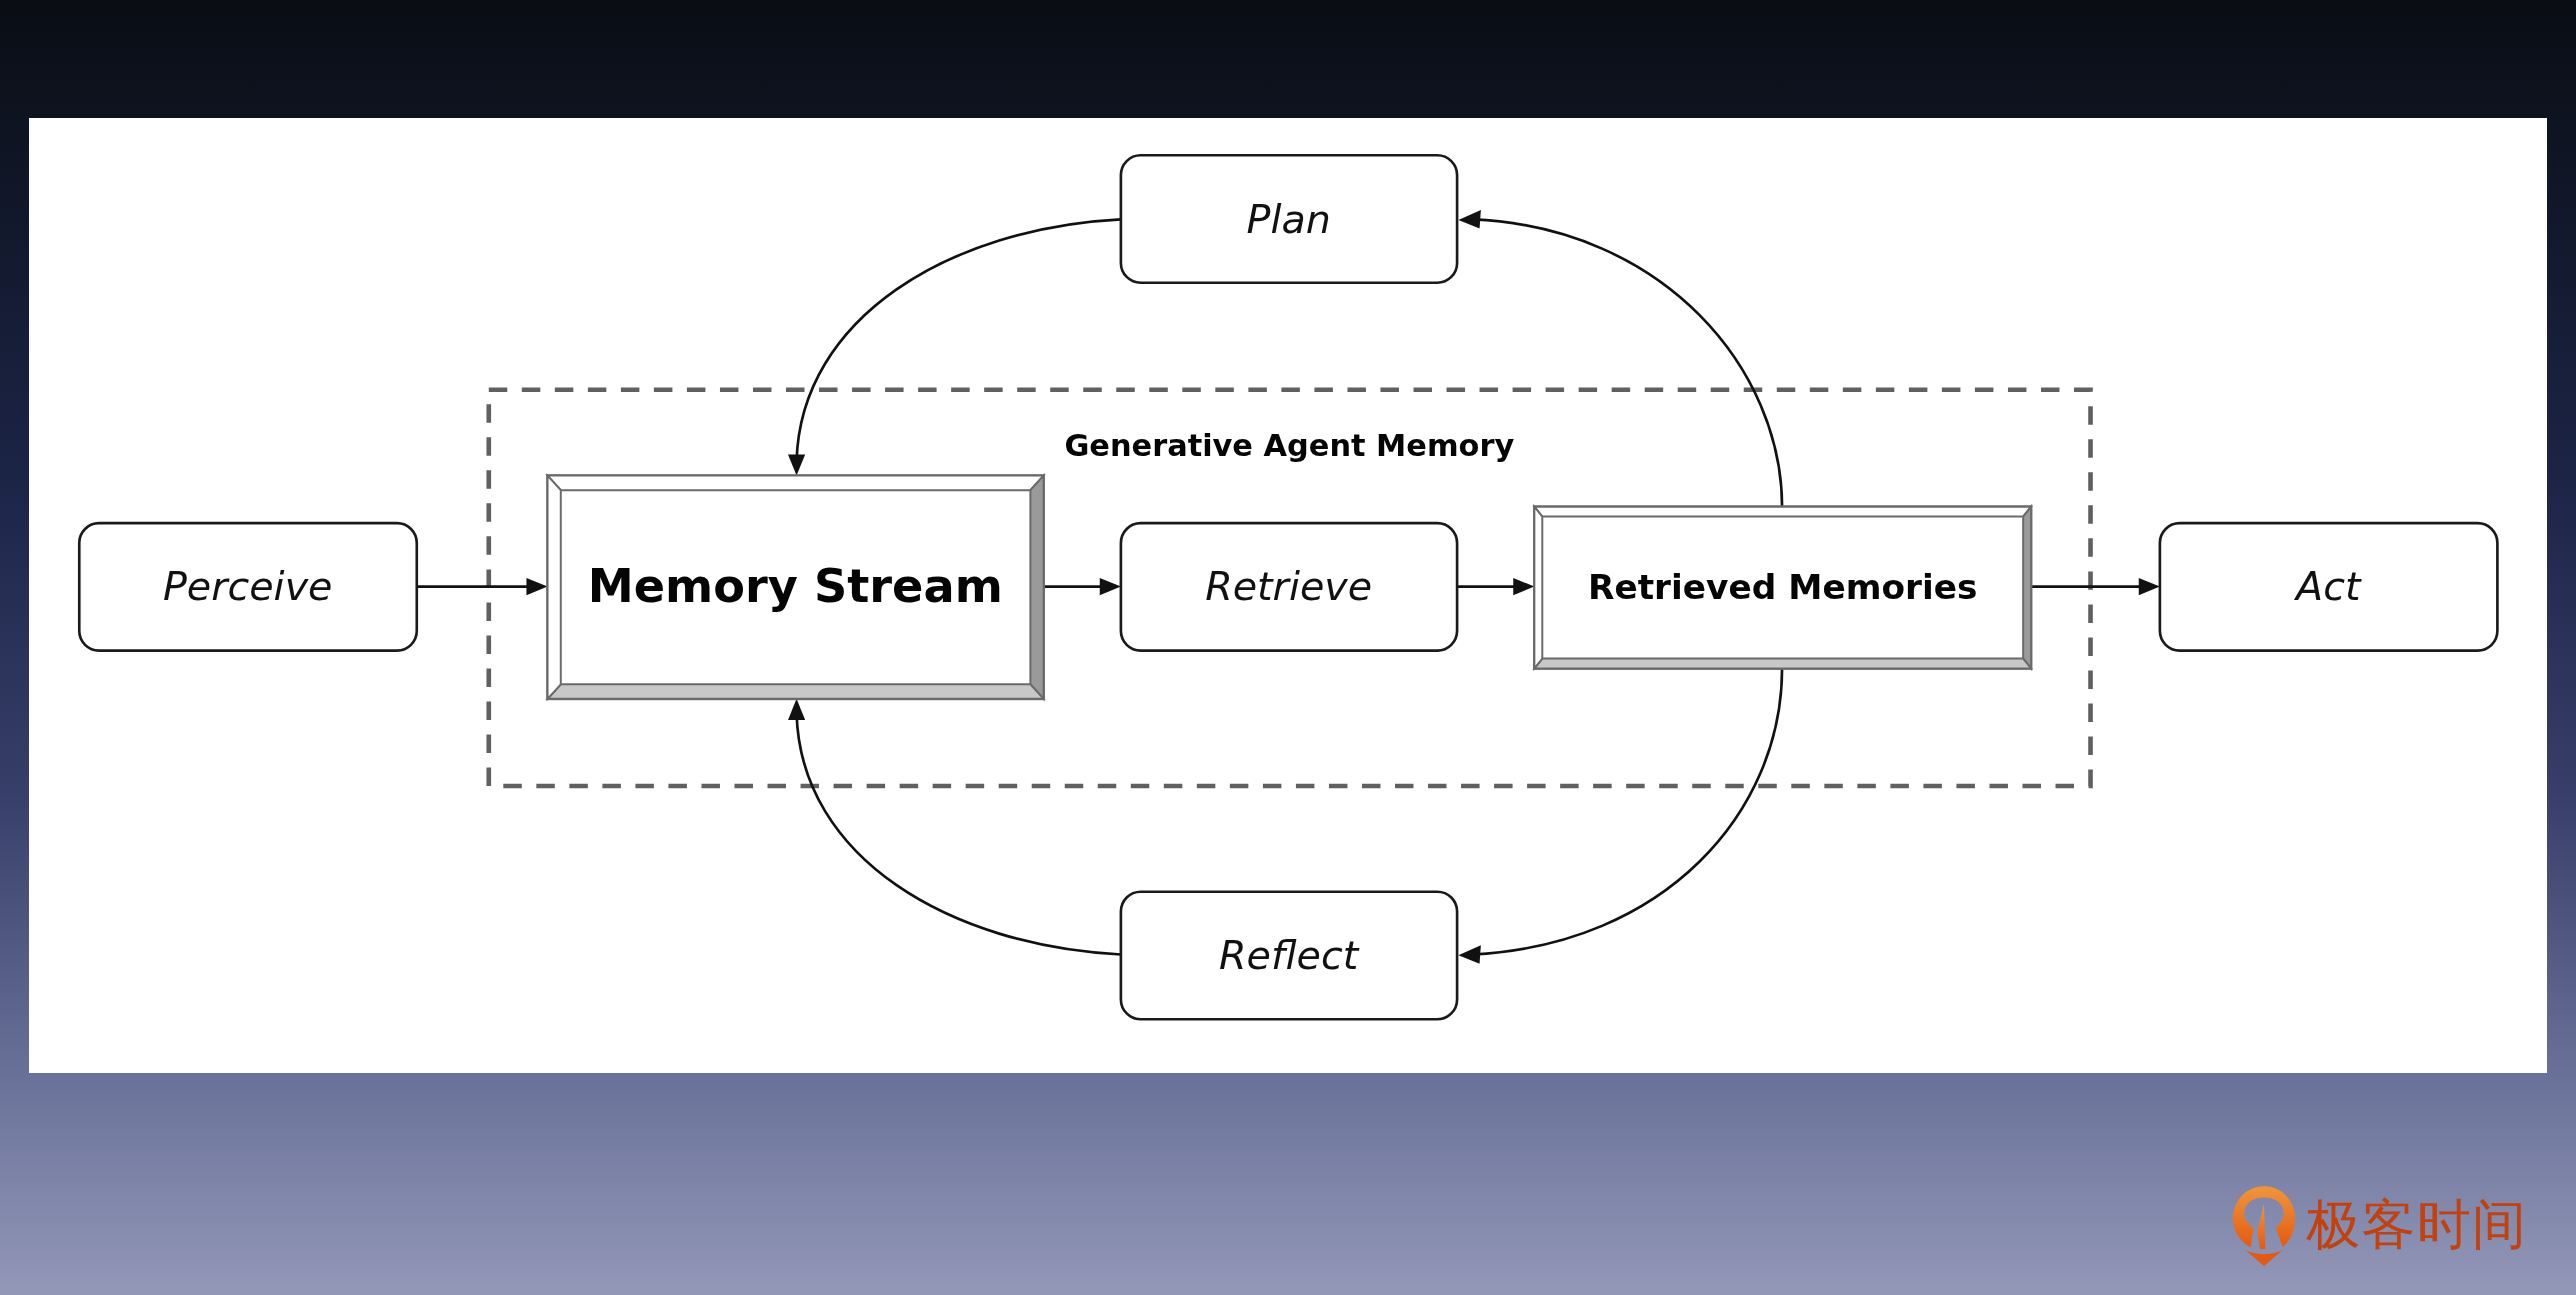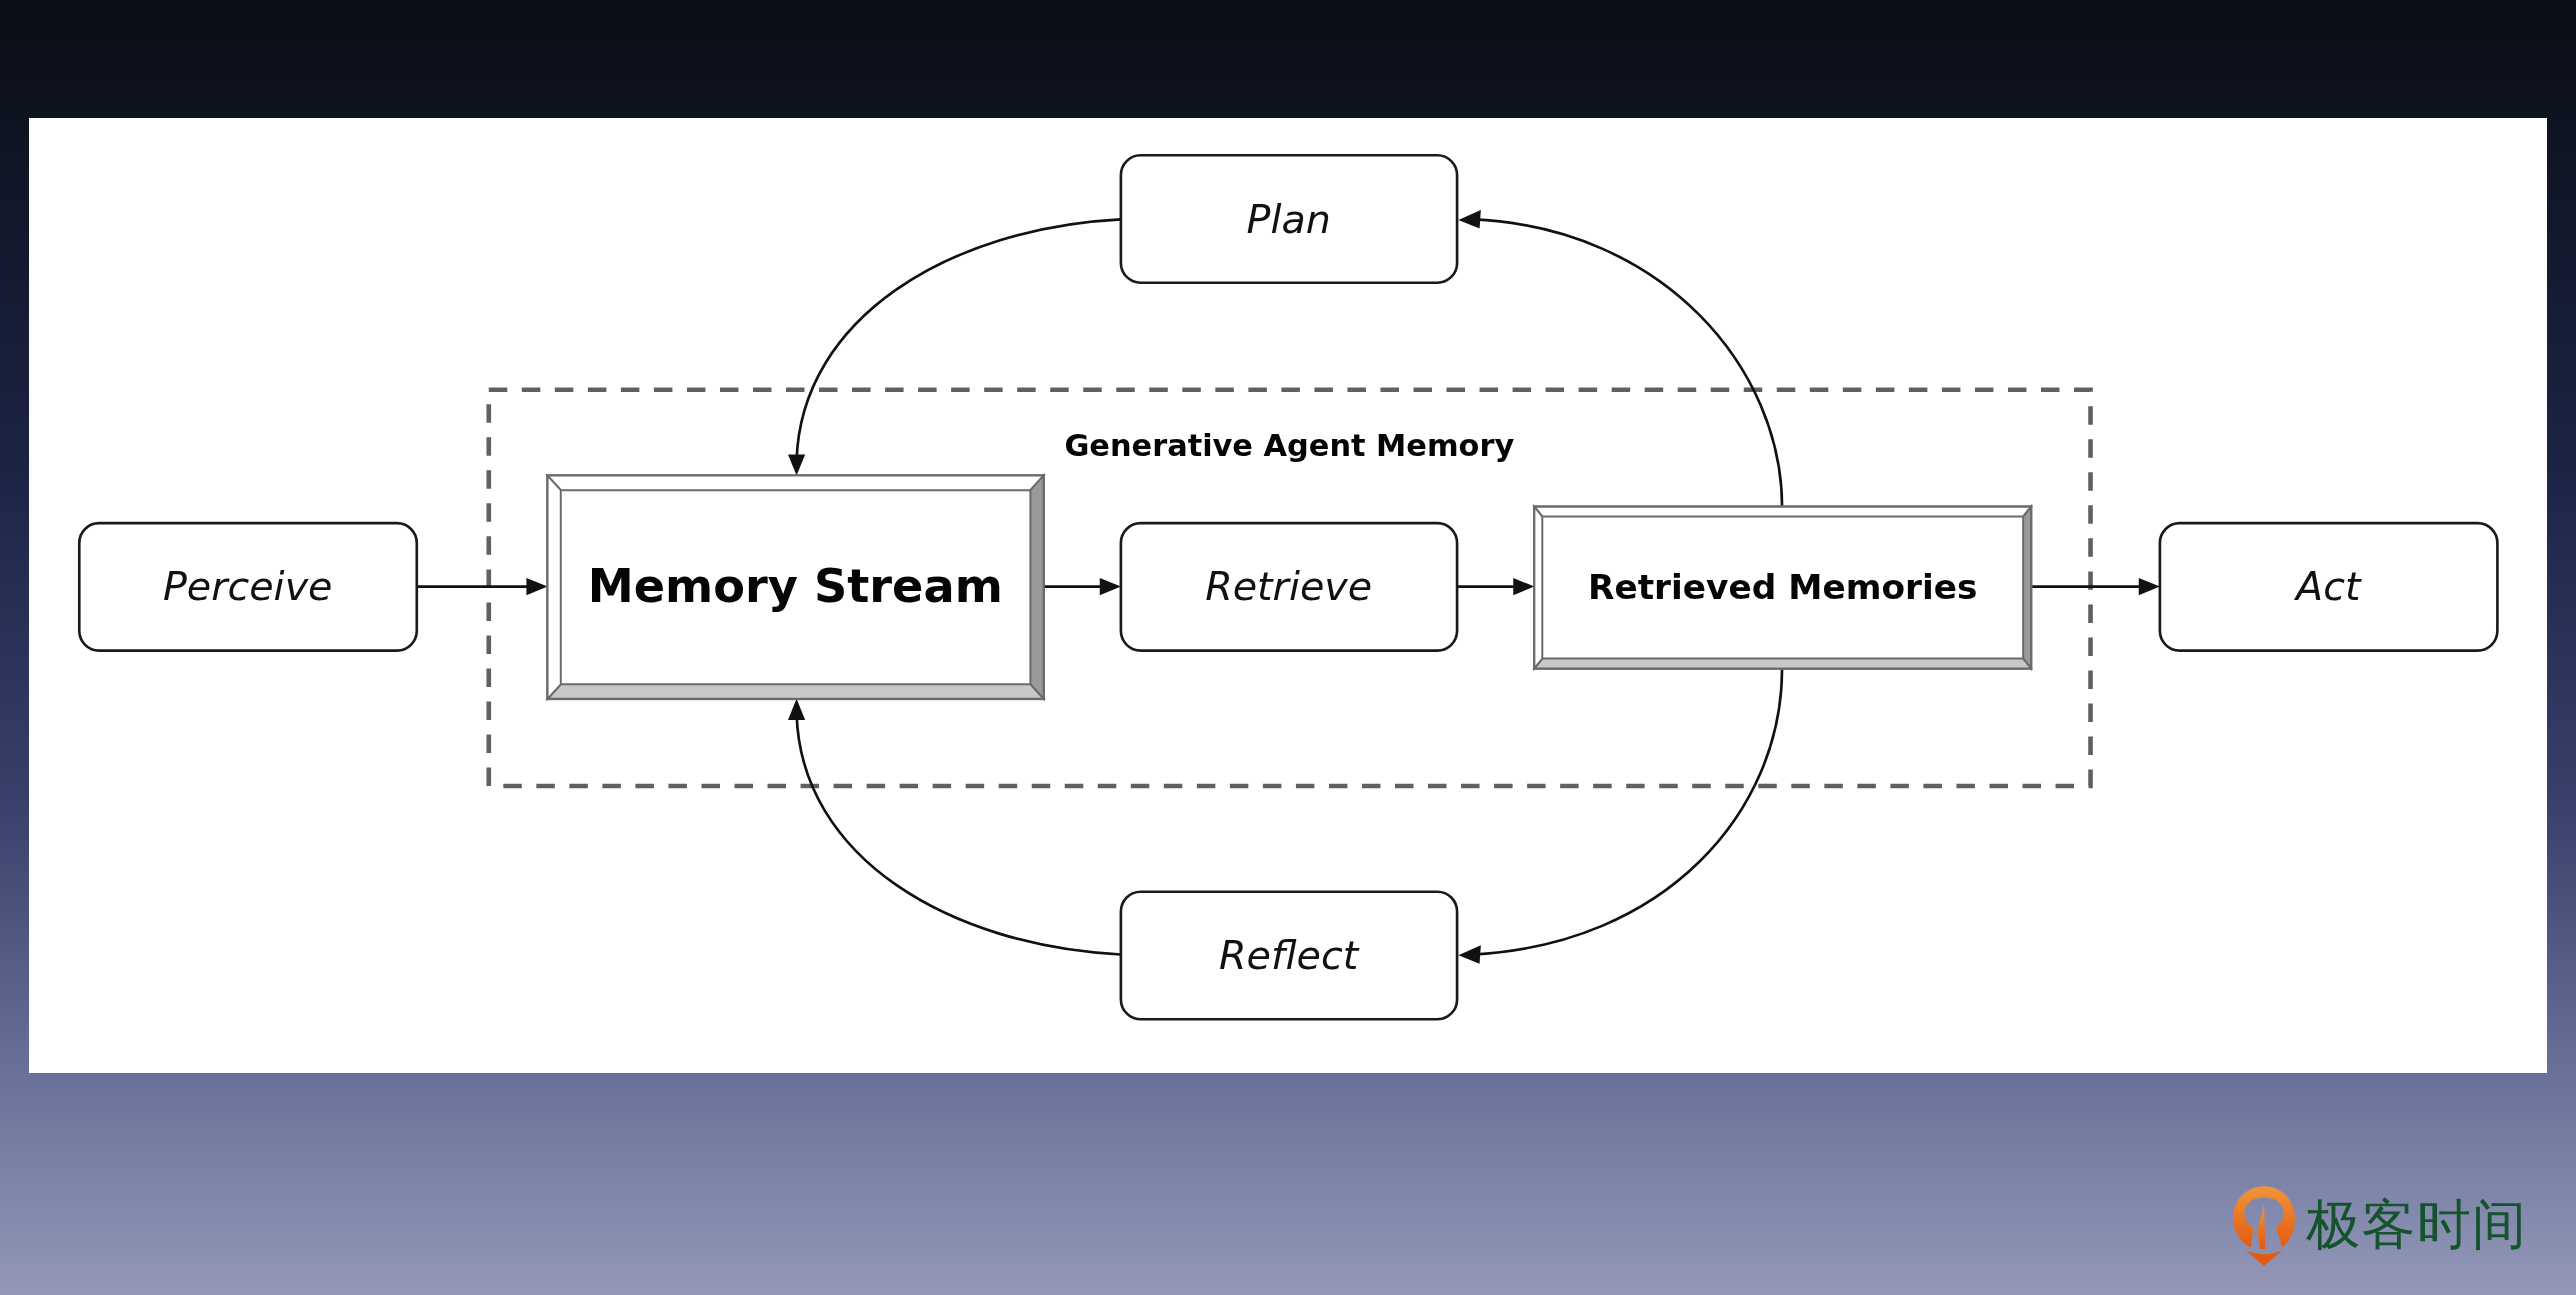--- a/index.html
+++ b/index.html
@@ -17,21 +17,21 @@
       font-family: "DejaVu Sans", sans-serif; font-style: italic; font-size: 60px; fill: #111111;
     }
     .bold-label {
       font-family: "DejaVu Sans", sans-serif; font-weight: bold; fill: #050505;
     }
     #logo {
       position: absolute; left: 2231px; top: 1182px; height: 86px;
       display: flex; align-items: center; gap: 9.2px;
     }
     #logo-text {
-      color: #14532d; font-family: "DejaVu Sans", sans-serif; font-size: 54px; letter-spacing: 1.3px;
+      color: #c2410c; font-family: "DejaVu Sans", sans-serif; font-size: 54px; letter-spacing: 1.3px;
       line-height: 1;
     }
   </style>
 </head>
 <body>
 
 <div id="panel"></div>
 
 <svg id="diagram" width="2576" height="1296" viewBox="0 0 3900 1962">
   <defs>

